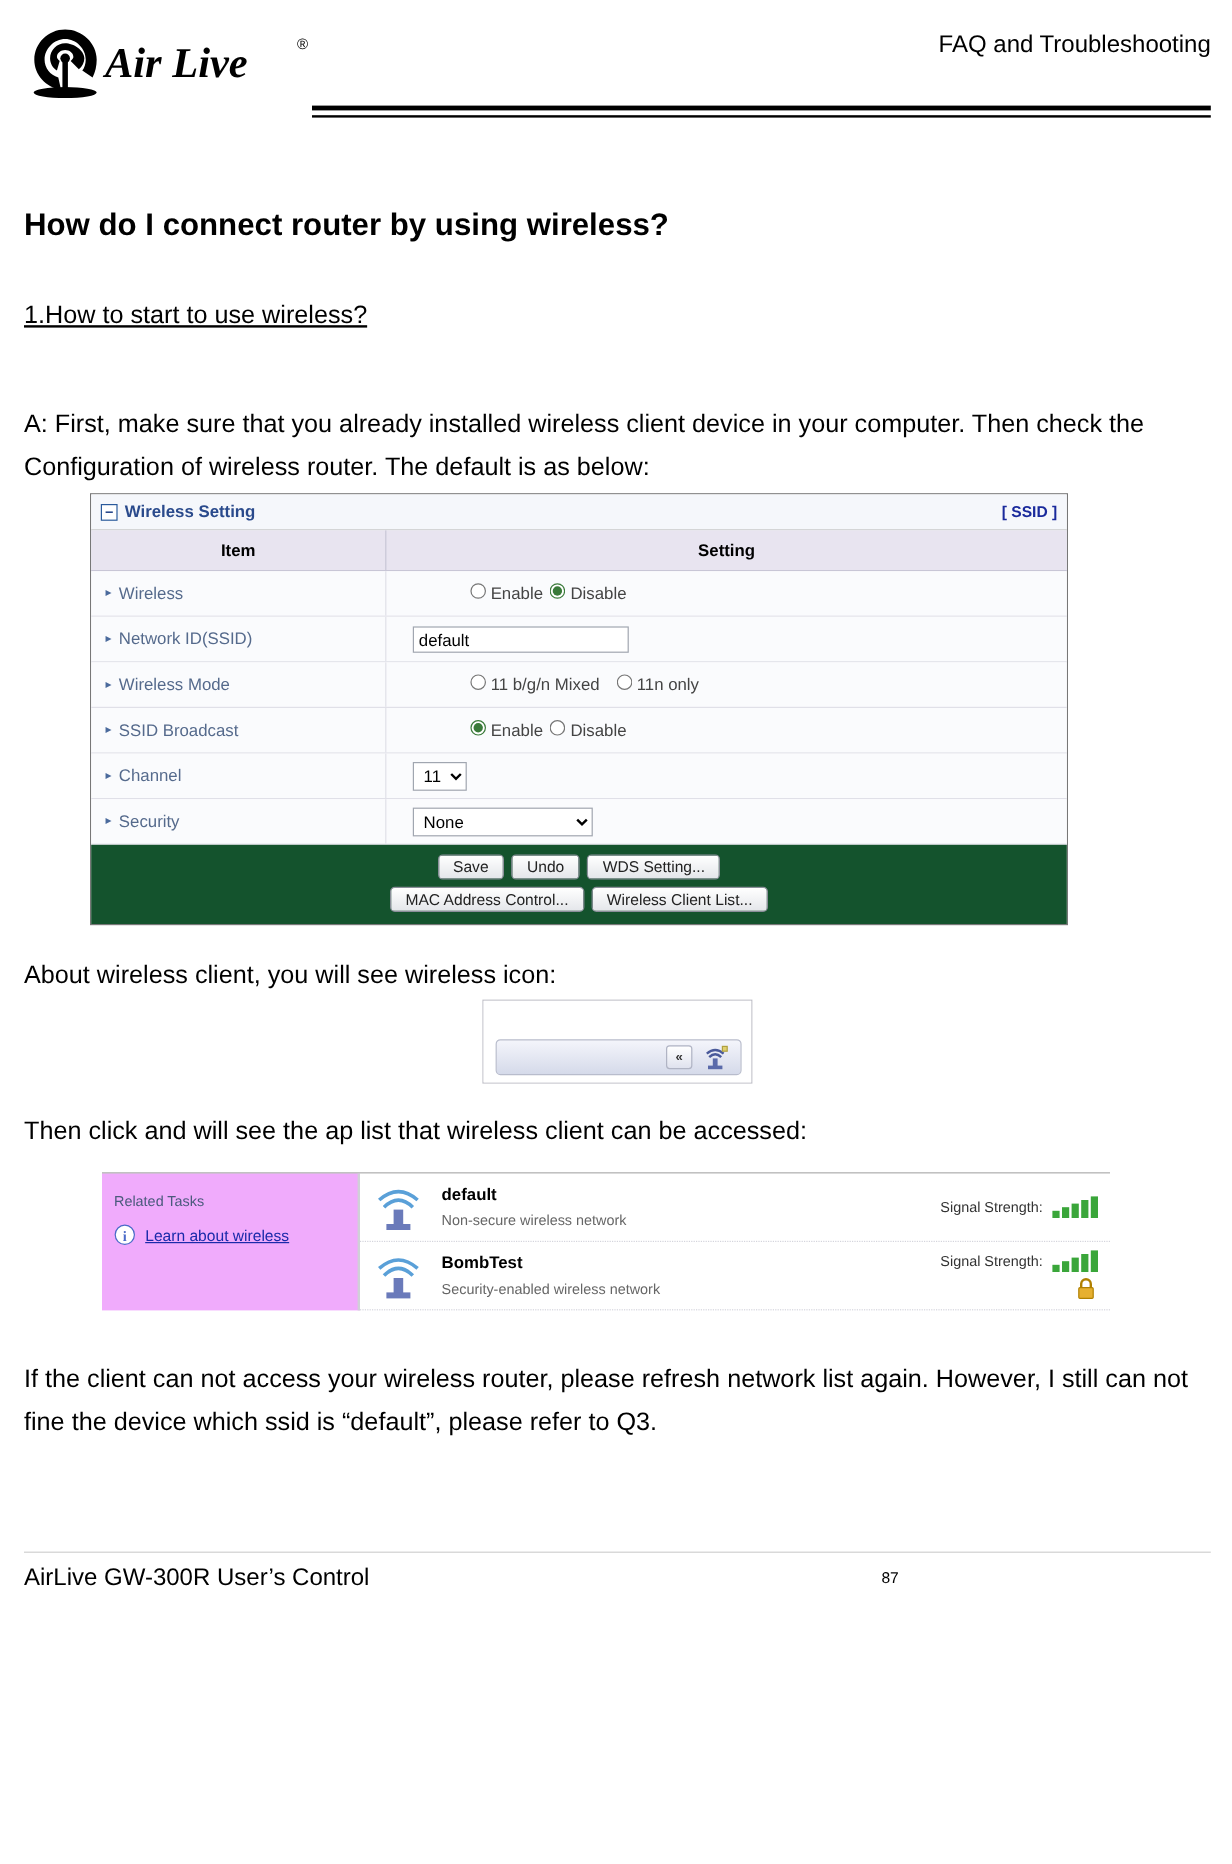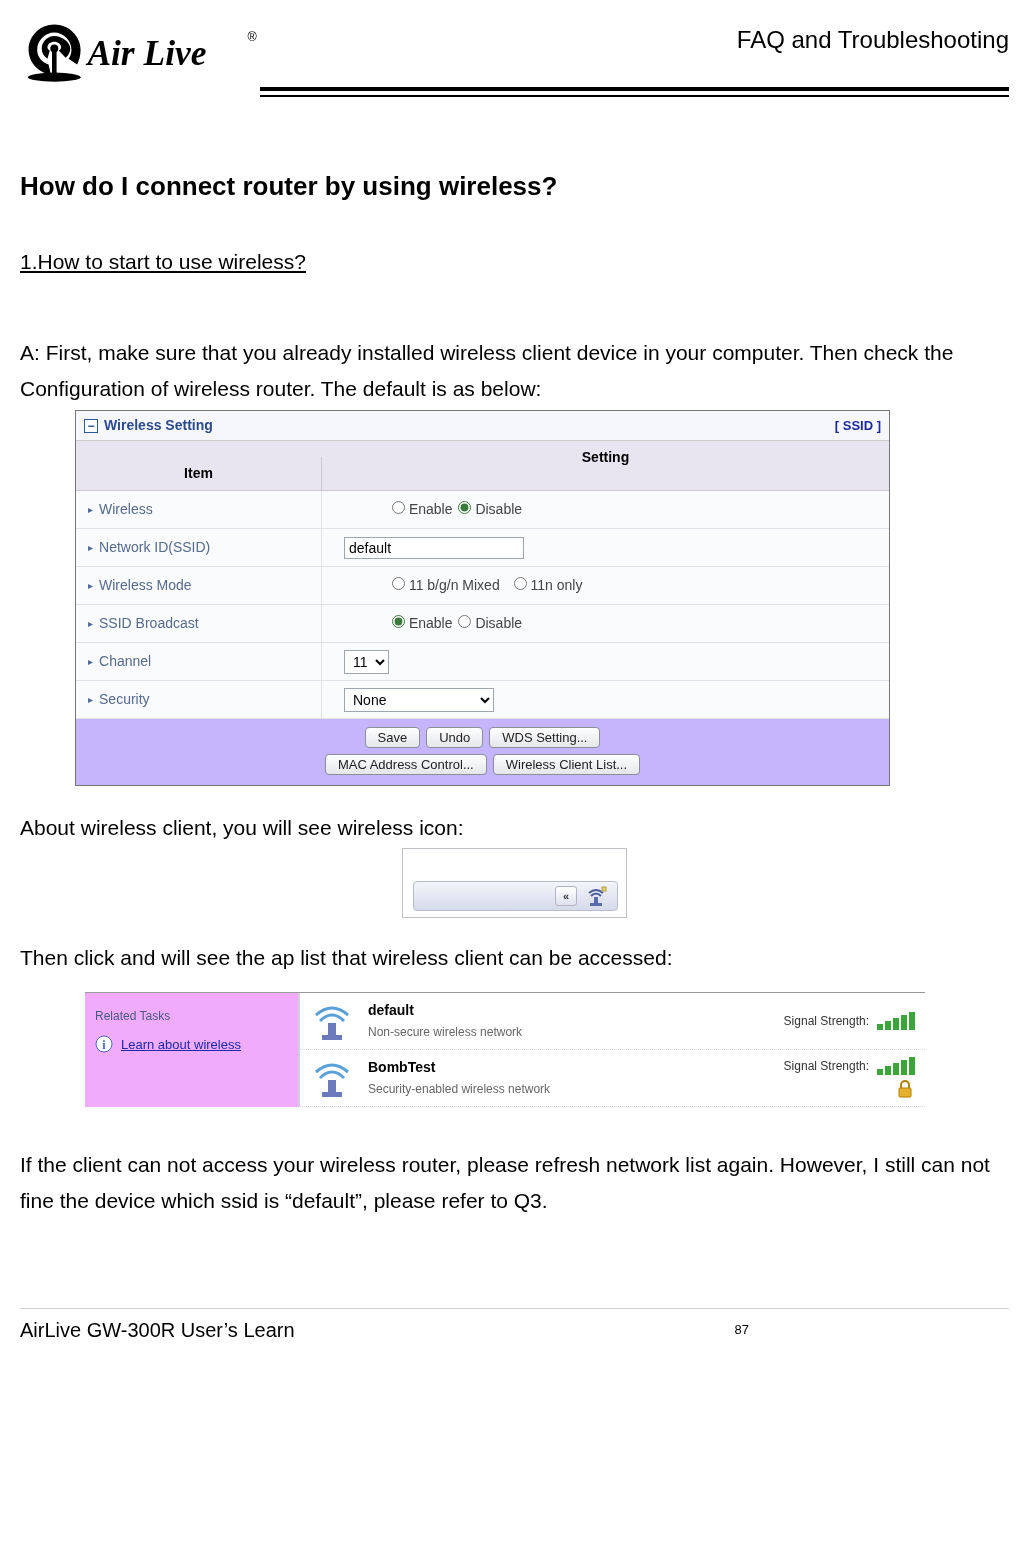--- a/index.html
+++ b/index.html
@@ -8,21 +8,21 @@
     background: #fff;
     color: #000;
     width: 1027px;
     padding: 20px 18px 30px 20px;
     font-size: 20px;
     line-height: 1.5;
   }
   .header-row { display:flex; align-items:flex-start; justify-content:space-between; }
   .logo-area { width: 260px; }
   .logo-area svg { width: 240px; height:auto; }
-  .header-right { text-align:center; font-size:24px; padding-top:2px; }
+  .header-right { text-align:center; font-size:20px; padding-top:2px; }
   .hr-complex { position:relative; height:20px; margin-top:-10px; }
   .hr-complex .thick { position:absolute; left:240px; right:0; top:0; border-top:4px solid #000; }
   .hr-complex .thin { position:absolute; left:240px; right:0; top:8px; border-top:2px solid #000; }
 
   h2.page-title { font-size:26px; font-weight:bold; margin:60px 0 40px 0; }
   .question-line { text-decoration:underline; font-size:21px; margin-bottom:30px; display:inline-block; }
   p.body-text { font-size:21px; line-height:1.7; margin:0; }
 
   
   .router-panel {
@@ -39,34 +39,34 @@
     background:#f5f7fb;
     border-bottom:1px solid #ccc;
   }
   .panel-header .left { display:flex; align-items:center; gap:6px; color:#2a4a8c; font-weight:bold; }
   .close-sq {
     width:14px; height:14px; border:1px solid #2a5a9c; background:#fff;
     display:inline-flex; align-items:center; justify-content:center; font-size:12px; line-height:1;
   }
   .panel-header .help { color:#1a2a9c; font-weight:bold; font-size:13px; }
   .th-row { display:flex; background:#e8e4f0; border-bottom:1px solid #c8c6d6; }
-  .th-row .col1 { width:246px; text-align:center; font-weight:bold; padding:6px 0; border-right:1px solid #c8c6d6;margin-top:16px; }
+  .th-row .col1 { width:246px; text-align:center; font-weight:bold; padding:6px 0; border-right:1px solid #c8c6d6; }
   .th-row .col2 { flex:1; text-align:center; font-weight:bold; padding:6px 0; }
   .data-row { display:flex; border-bottom:1px solid #e0e0e8; background:#fafbfd; }
   .data-row .col1 {
     width:246px; padding:8px 12px; color:#556a8c; border-right:1px solid #e0e0e8;
     display:flex; align-items:center; gap:6px;
   }
   .tri { color:#4a6a9c; font-size:10px; }
   .data-row .col2 { flex:1; padding:6px 12px 6px 70px; display:flex; align-items:center; gap:6px; color:#444; }
   input[type=radio] { accent-color:#3a7a3a; }
   input[type=text],select {
     border:1px solid #a0a6b0; padding:2px 4px; font-family:inherit; font-size:14px; background:#fff;
   }
-  .btn-row { text-align:center; padding:8px 0 10px 0; background:#c4b5fd; display:flex; flex-direction:column; gap:6px; align-items:center; }
+  .btn-row { text-align:center; padding:8px 0 10px 0; background:#14532d; display:flex; flex-direction:column; gap:6px; align-items:center; }
   .btn-row .row { display:flex; gap:6px; justify-content:center; }
   .win-btn {
     border:1px solid #8a8e99; border-radius:4px; padding:2px 12px; font-size:13px;
     background:linear-gradient(#fff,#e4e6ea); color:#222; cursor:default;
   }
 
   
   .tray-shot {
     width:225px; margin:2px auto 8px auto;
     border:1px solid #c0c0c8; background:#fff;
@@ -319,16 +319,16 @@
           <path d="M6 9 V6 a4 4 0 0 1 8 0 V9" fill="none" stroke="#b08000" stroke-width="2"></path>
         </svg>
       </div>
     </div>
   </div>
 </div>
 
 <p class="body-text" style="margin-top:40px;">If the client can not access your wireless router, please refresh network list again. However, I still can not fine the device which ssid is “default”, please refer to Q3.</p>
 
 <div class="footer">
-  <span>AirLive GW-300R User’s Learn</span>
+  <span>AirLive GW-300R User’s Control</span>
   <span class="pnum">87</span>
   <span style="width:260px;"></span>
 </div>
 
 </body></html>

